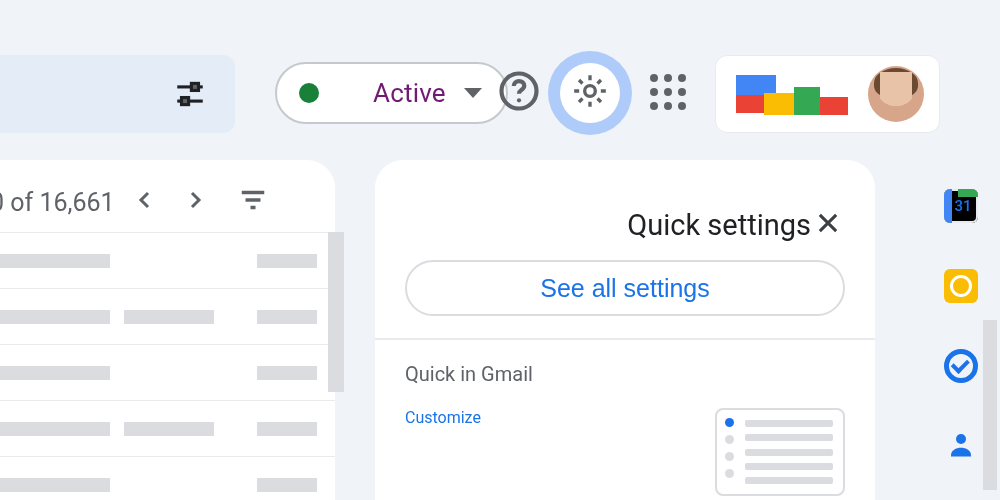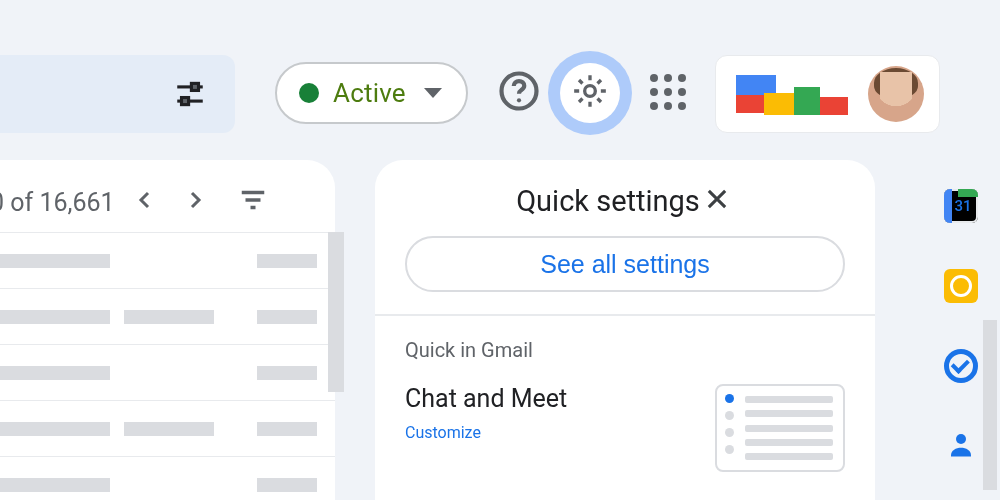--- a/index.html
+++ b/index.html
@@ -45,22 +45,23 @@
     padding: 0 24px 0 22px;
     gap: 14px;
     cursor: pointer;
   }
   .status-dot {
     width: 20px; height: 20px; border-radius: 50%;
     background: #188038;
   }
   .status-label {
     font-size: 26px;
-    color: #4d7c0f;
+    color: #701a75;
     letter-spacing: .2px;
+    margin-left: 40px;
   }
   .status-caret {
     width: 0; height: 0;
     border-left: 9px solid transparent;
     border-right: 9px solid transparent;
     border-top: 10px solid #5f6368;
     margin-left: 4px;
   }
 
   .icon-btn {
@@ -196,22 +197,23 @@
     position: absolute;
     left: 375px;
     top: 160px;
     width: 500px;
     height: 360px;
     background: #fff;
     border-radius: 28px 28px 0 0;
     padding: 24px 30px 0 30px;
   }
   .qs-head {
-    display:flex; align-items:center; justify-content:center;
+    display:flex; align-items:center; justify-content:flex-end;
     margin-bottom: 18px;
+    margin-top: 24px;
   }
   .qs-title {
     font-size: 29px;
     color: #202124;
   }
   .close-x {
     width: 34px; height: 34px;
     cursor:pointer;
     color:#3c4043;
     display:flex;align-items:center;justify-content:center;
@@ -450,21 +452,20 @@
       </span>
     </div>
   </div>
   <button class="see-all">
     <span>See all settings</span>
   </button>
   <hr class="qs-divider">
   <div class="qs-section-label">Quick in Gmail</div>
   <div class="qs-item">
     <div class="qs-item-texts">
-      <div class="qs-item-title">Chat and Meet</div>
       <div class="qs-item-link">Customize</div>
     </div>
     <div class="layout-preview">
       <div class="side">
           <span class="active"></span>
           <span></span>
           <span></span>
           <span></span>
         </div>
       <div class="lines">

